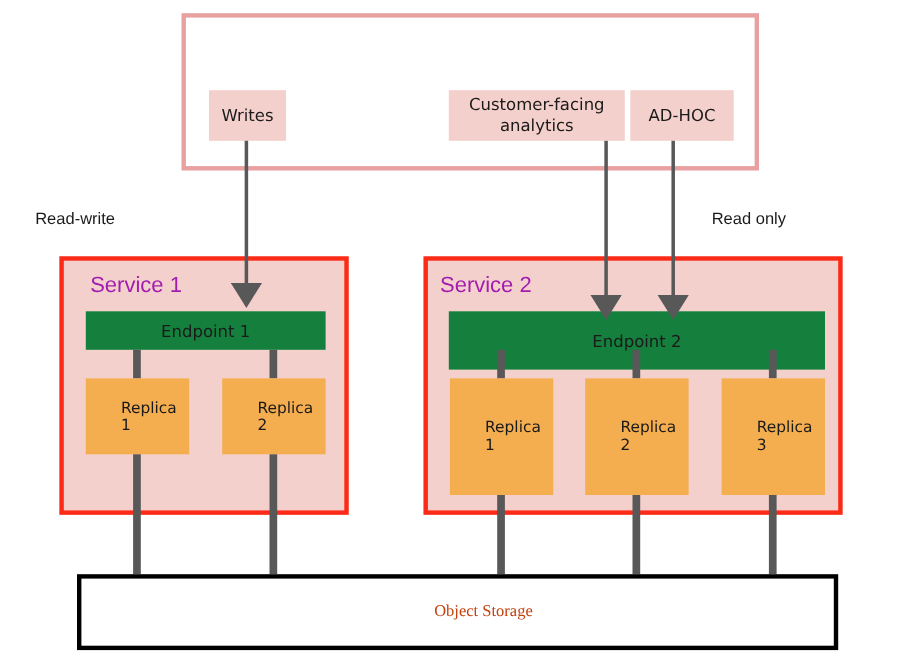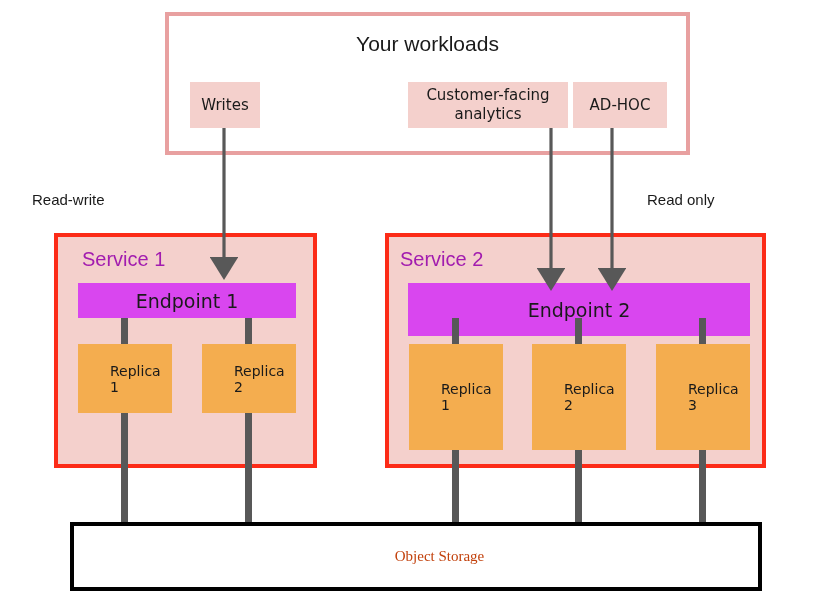--- a/index.html
+++ b/index.html
@@ -69,25 +69,25 @@
     color: #a21caf;
     font-family: "Liberation Sans", sans-serif;
     white-space: nowrap;
     text-align: right;
   }
   .title-1 { left: 82px; top: 248px; }
   .title-2 { left: 400px; top: 248px; }
 
   
   .endpoint {
-    background: #d946ef;
+    background: #15803d;
     display: flex;
     align-items: center;
     justify-content: center;
-    font-size: 19px;
+    font-size: 15px;
     color: #1a1a1a;
     font-family: "DejaVu Sans", sans-serif;
   }
   .endpoint-1 { left: 78px; top: 283px; width: 218px; height: 35px; }
   .endpoint-2 { left: 408px; top: 283px; width: 342px; height: 53px; }
 
   
   .replica {
     background: #f4ad4f;
     display: flex;
@@ -137,21 +137,20 @@
 
   
   .arrow-svg { left: 0; top: 0; width: 829px; height: 608px; pointer-events: none; }
 </style>
 </head>
 <body>
 
 <div id="canvas">
 
   <div class="abs workloads-box"></div>
-  <div class="abs workloads-title">Your workloads</div>
 
   <div class="abs chip chip-analytics">Customer-facing analytics</div>
   <div class="abs chip chip-writes">Writes</div>
   <div class="abs chip chip-adhoc">AD-HOC</div>
 
   <div class="abs side-label label-readwrite">Read-write</div>
   <div class="abs side-label label-readonly">Read only</div>
 
   <div class="abs service-box service-1"></div>
   <div class="abs service-title title-1">Service 1</div>

